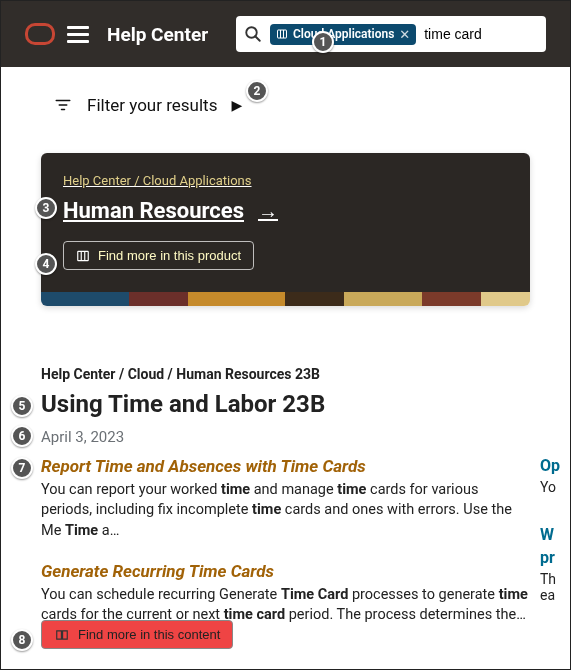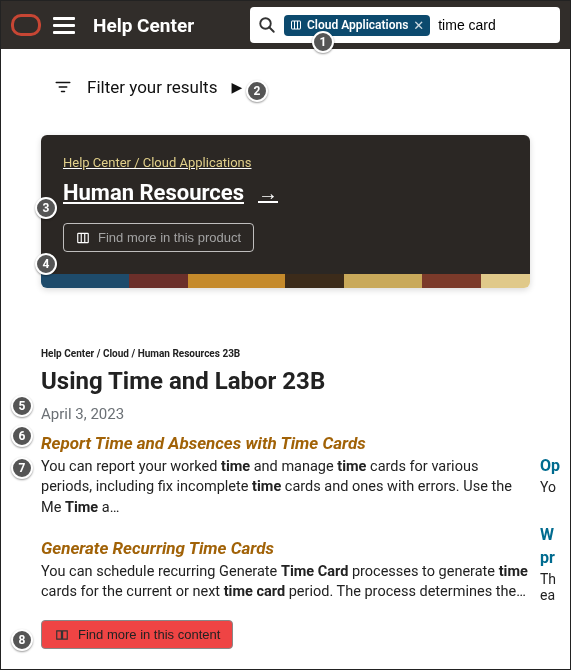--- a/index.html
+++ b/index.html
@@ -8,24 +8,24 @@
     background: #fff;
     width: 571px;
     height: 670px;
     position: relative;
     overflow: hidden;
     border: 1px solid #222;
   }
   
   .topbar {
     background: #312d2a;
-    height: 48px;
-    display: flex;
-    align-items: center;
-    padding: 0 10px;
+    height: 66px;
+    display: flex;
+    align-items: center;
+    padding: 0 24px;
     gap: 12px;
   }
   .oracle-o {
     border: 3px solid #c74634;
     border-radius: 10px;
     width: 30px;
     height: 22px;
   }
   .hamburger {
     display: flex;
@@ -115,40 +115,40 @@
     display: flex;
     align-items: flex-end;
     gap: 14px;
     font-size: 22px;
     font-weight: 700;
     margin-bottom: 18px;
   }
   .arrow { font-size: 20px; font-weight: 400; }
   .btn-outline {
     border: 1px solid rgba(255,255,255,.7);
-    color: #a3a3a3;
+    color: #fef9c3;
     background: transparent;
     border-radius: 4px;
     padding: 6px 12px;
     font-size: 13px;
     display: inline-flex;
     align-items: center;
     gap: 8px;
     cursor: pointer;
   }
   .card-footer {
     height: 14px;
     background: linear-gradient(90deg,#1e4b6b 0 18%,#6b2f2a 18% 30%,#c58a2b 30% 50%,#3c2b1a 50% 62%,#c9a95a 62% 78%,#7b3a2a 78% 90%,#e0c98a 90% 100%);
   }
   
   .results {
     padding: 60px 40px 0 40px;
   }
   .res-crumb {
-    font-size: 10px;
+    font-size: 14px;
     font-weight: 700;
     color: #222;
     margin-bottom: 8px;
   }
   .res-title {
     font-size: 24px;
     font-weight: 700;
     color: #222;
     margin-bottom: 10px;
   }

